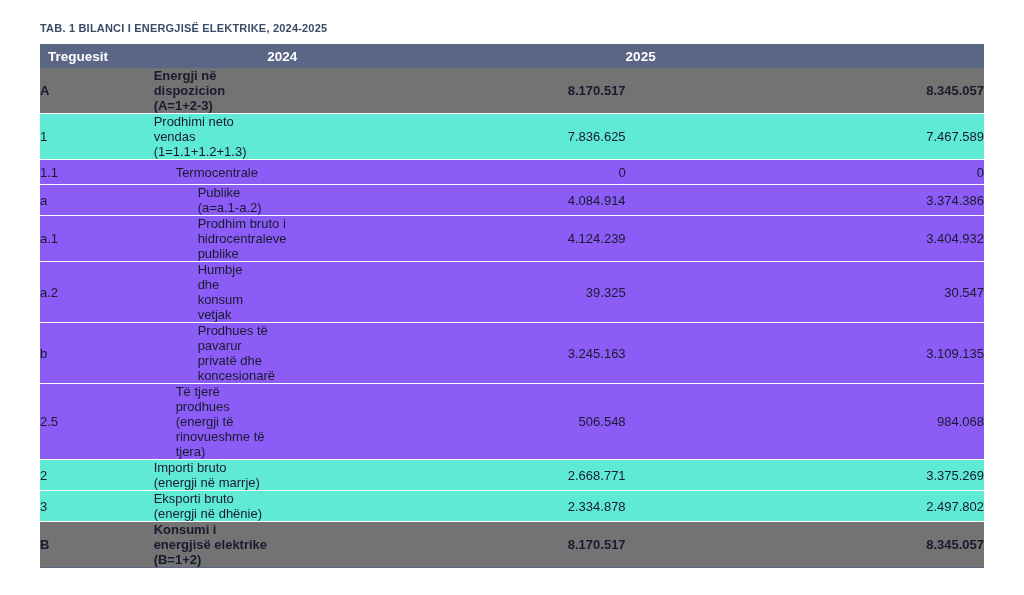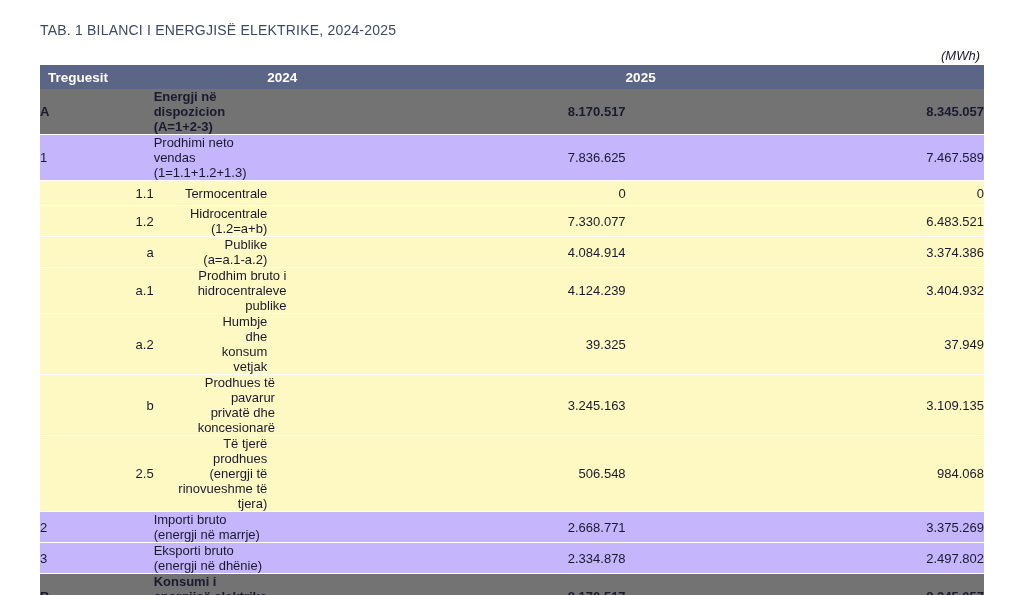--- a/index.html
+++ b/index.html
@@ -15,22 +15,22 @@
     overflow: hidden;
   }
   .page {
     position: relative;
     width: 1024px;
     height: 595px;
     box-sizing: border-box;
     padding: 22px 40px 0 40px;
   }
   .title {
-    font-size: 14px;
-    font-weight: normal;
+    font-size: 11px;
+    font-weight: bold;
     color: #3b4a66;
     letter-spacing: 0.2px;
     margin: 0 0 10px 0;
   }
   .unit-line {
     text-align: right;
     font-size: 13px;
     font-style: italic;
     color: #1a1a2e;
     padding-right: 4px;
@@ -75,22 +75,22 @@
   }
   .c-label {
     width: 540px;
     text-align: left;
   }
   .c-val {
     width: 154px;
     text-align: right;
     padding-right: 10px;
   }
-  tr.shade td { background: #c4b5fd; }
-  tr.plain td { background: #fef9c3; text-align: right; }
+  tr.shade td { background: #5eead4; }
+  tr.plain td { background: #8b5cf6; }
   tr.section td {
     background: #737373;
     font-weight: bold;
   }
   tr.section td.c-code { font-weight: bold; }
   .ind-1 { padding-left: 18px; }
   .ind-2 { padding-left: 40px; }
   .ind-3 { padding-left: 62px; }
   .tbl-wrap { position: relative; }
   .tbl-wrap::after {
@@ -101,21 +101,20 @@
     background: #5b6586;
   }
 </style>
 </head>
 <body>
 
 <div class="page">
 
   <h1 class="title">TAB. 1 BILANCI I ENERGJISË ELEKTRIKE, 2024-2025</h1>
 
-  <div class="unit-line">(MWh)</div>
 
   <div class="tbl-wrap">
     <table class="tbl">
       <thead>
         <tr class="hdr">
           <th class="c-code" colspan="2">Treguesit</th>
           <th class="c-val">2024</th>
           <th class="c-val">2025</th>
         </tr>
       </thead>
@@ -132,42 +131,36 @@
             <td class="c-val">7.836.625</td>
             <td class="c-val">7.467.589</td>
           </tr>
           <tr class="plain">
             <td class="c-code">1.1</td>
             <td class="c-label"><span class="ind-2" style="display: inline-block; padding-left: 22px;">Termocentrale</span></td>
             <td class="c-val">0</td>
             <td class="c-val">0</td>
           </tr>
           <tr class="plain">
-            <td class="c-code">1.2</td>
-            <td class="c-label"><span class="ind-2" style="display: inline-block; padding-left: 22px;">Hidrocentrale (1.2=a+b)</span></td>
-            <td class="c-val">7.330.077</td>
-            <td class="c-val">6.483.521</td>
-          </tr>
-          <tr class="plain">
             <td class="c-code">a</td>
             <td class="c-label"><span class="ind-3" style="display: inline-block; padding-left: 44px;">Publike (a=a.1-a.2)</span></td>
             <td class="c-val">4.084.914</td>
             <td class="c-val">3.374.386</td>
           </tr>
           <tr class="plain">
             <td class="c-code">a.1</td>
             <td class="c-label"><span class="ind-3" style="display: inline-block; padding-left: 44px;">Prodhim bruto i hidrocentraleve publike</span></td>
             <td class="c-val">4.124.239</td>
             <td class="c-val">3.404.932</td>
           </tr>
           <tr class="plain">
             <td class="c-code">a.2</td>
             <td class="c-label"><span class="ind-3" style="display: inline-block; padding-left: 44px;">Humbje dhe konsum vetjak</span></td>
             <td class="c-val">39.325</td>
-            <td class="c-val">37.949</td>
+            <td class="c-val">30.547</td>
           </tr>
           <tr class="plain">
             <td class="c-code">b</td>
             <td class="c-label"><span class="ind-3" style="display: inline-block; padding-left: 44px;">Prodhues të pavarur privatë dhe koncesionarë</span></td>
             <td class="c-val">3.245.163</td>
             <td class="c-val">3.109.135</td>
           </tr>
           <tr class="plain">
             <td class="c-code">2.5</td>
             <td class="c-label"><span class="ind-2" style="display: inline-block; padding-left: 22px;">Të tjerë prodhues (energji të rinovueshme të tjera)</span></td>

